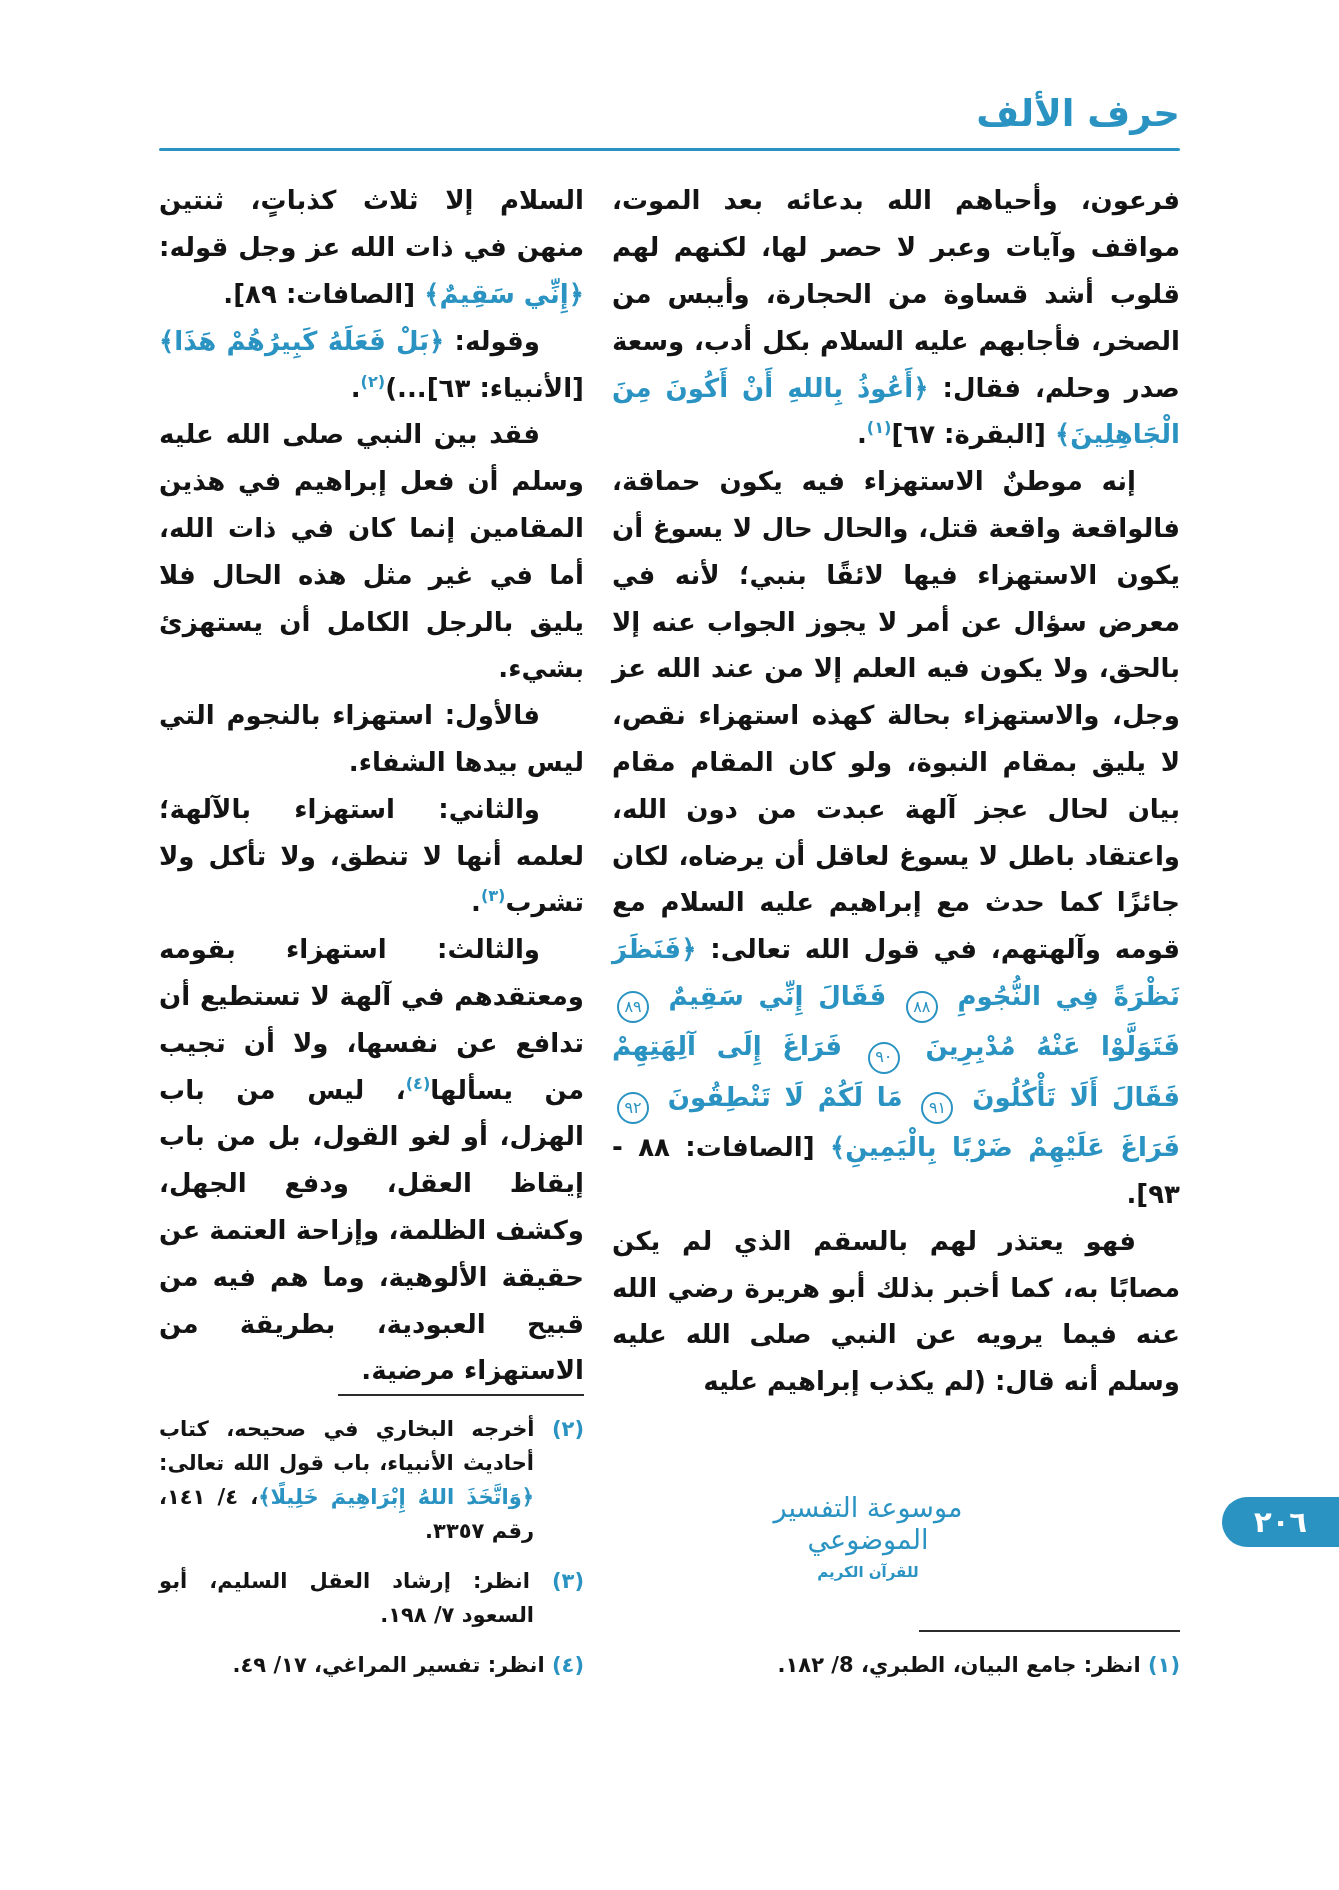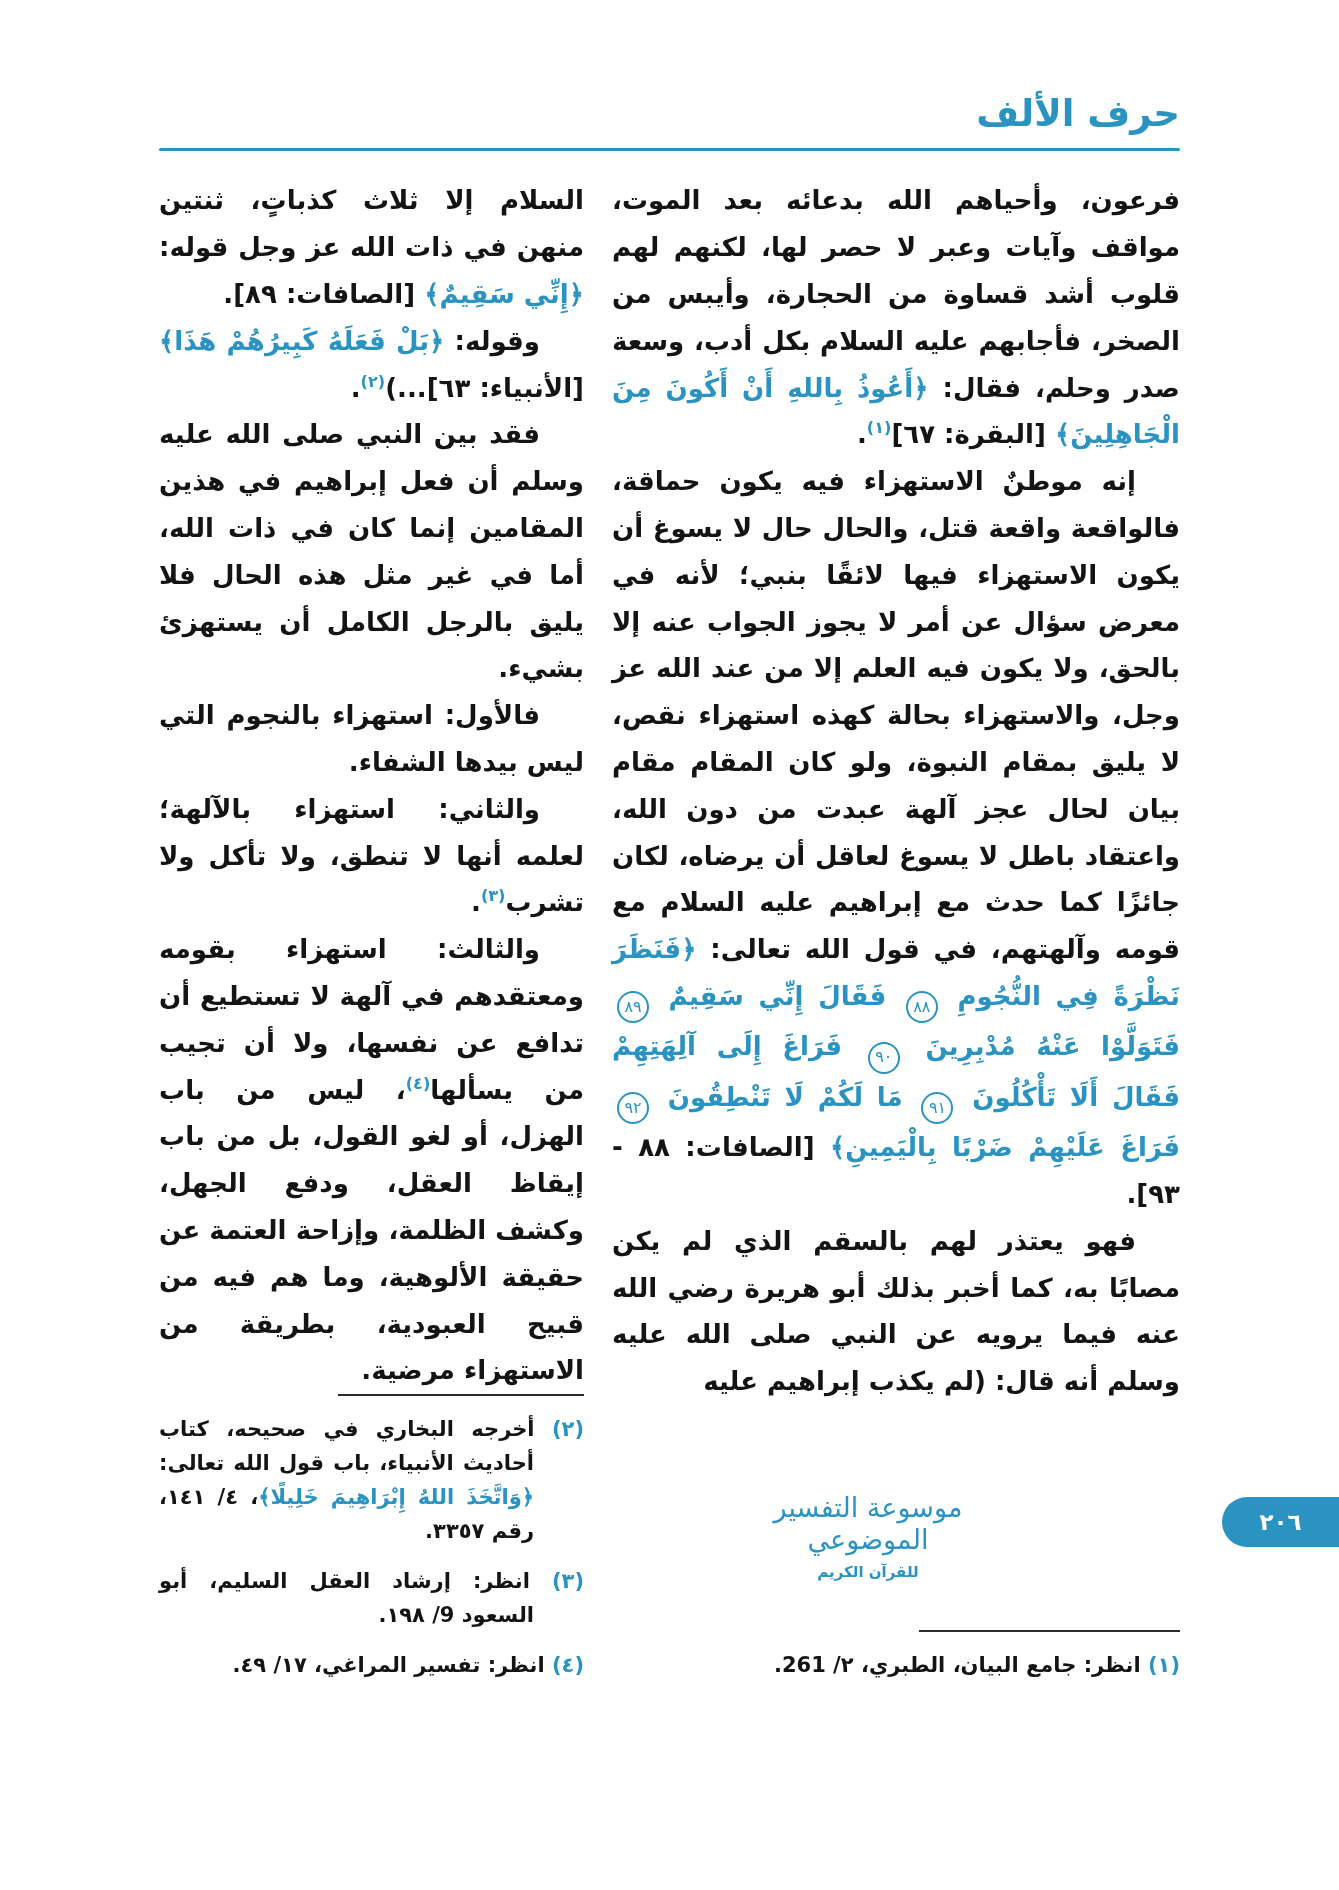--- a/index.html
+++ b/index.html
@@ -114,21 +114,21 @@
     top:1497px;
     right:0;
     width:117px;
     height:50px;
     background:var(--accent);
     border-radius:25px 0 0 25px;
     color:#ffffff;
     display:flex;
     align-items:center;
     justify-content:center;
-    font-size:23px;
+    font-size:29px;
     font-weight:bold;
   }
 </style>
 </head>
 <body>
 
 <div class="page">
 
   <div class="content">
 
@@ -141,39 +141,39 @@
 
       <section class="col col-right">
         <div class="body-text">
             <p class="para"><span class="seg-t">فرعون، وأحياهم الله بدعائه بعد الموت، مواقف وآيات وعبر لا حصر لها، لكنهم لهم قلوب أشد قساوة من الحجارة، وأيبس من الصخر، فأجابهم عليه السلام بكل أدب، وسعة صدر وحلم، فقال: </span><span class="seg-q">﴿أَعُوذُ بِاللهِ أَنْ أَكُونَ مِنَ الْجَاهِلِينَ﴾</span><span class="seg-t"> [البقرة: ٦٧]</span><span class="seg-f">(١)</span><span class="seg-t">.</span></p>
             <p class="para ind"><span class="seg-t">إنه موطنٌ الاستهزاء فيه يكون حماقة، فالواقعة واقعة قتل، والحال حال لا يسوغ أن يكون الاستهزاء فيها لائقًا بنبي؛ لأنه في معرض سؤال عن أمر لا يجوز الجواب عنه إلا بالحق، ولا يكون فيه العلم إلا من عند الله عز وجل، والاستهزاء بحالة كهذه استهزاء نقص، لا يليق بمقام النبوة، ولو كان المقام مقام بيان لحال عجز آلهة عبدت من دون الله، واعتقاد باطل لا يسوغ لعاقل أن يرضاه، لكان جائزًا كما حدث مع إبراهيم عليه السلام مع قومه وآلهتهم، في قول الله تعالى: </span><span class="seg-q">﴿فَنَظَرَ نَظْرَةً فِي النُّجُومِ </span><span class="seg-v">٨٨</span><span class="seg-q"> فَقَالَ إِنِّي سَقِيمٌ </span><span class="seg-v">٨٩</span><span class="seg-q"> فَتَوَلَّوْا عَنْهُ مُدْبِرِينَ </span><span class="seg-v">٩٠</span><span class="seg-q"> فَرَاغَ إِلَى آلِهَتِهِمْ فَقَالَ أَلَا تَأْكُلُونَ </span><span class="seg-v">٩١</span><span class="seg-q"> مَا لَكُمْ لَا تَنْطِقُونَ </span><span class="seg-v">٩٢</span><span class="seg-q"> فَرَاغَ عَلَيْهِمْ ضَرْبًا بِالْيَمِينِ﴾</span><span class="seg-t"> [الصافات: ٨٨ - ٩٣].</span></p>
             <p class="para ind"><span class="seg-t">فهو يعتذر لهم بالسقم الذي لم يكن مصابًا به، كما أخبر بذلك أبو هريرة رضي الله عنه فيما يرويه عن النبي صلى الله عليه وسلم أنه قال: (لم يكذب إبراهيم عليه</span></p>
           </div>
         <div class="footnotes">
           <div class="fn-rule fn-rule-right"></div>
           <div>
-              <p class="para"><span class="seg-fn">(١)</span><span class="seg-t"> انظر: جامع البيان، الطبري، ٢/ 261.</span></p>
+              <p class="para"><span class="seg-fn">(١)</span><span class="seg-t"> انظر: جامع البيان، الطبري، 8/ ١٨٢.</span></p>
             </div>
         </div>
       </section>
 
       <section class="col col-left">
         <div class="body-text">
             <p class="para"><span class="seg-t">السلام إلا ثلاث كذباتٍ، ثنتين منهن في ذات الله عز وجل قوله: </span><span class="seg-q">﴿إِنِّي سَقِيمٌ﴾</span><span class="seg-t"> [الصافات: ٨٩].</span></p>
             <p class="para ind"><span class="seg-t">وقوله: </span><span class="seg-q">﴿بَلْ فَعَلَهُ كَبِيرُهُمْ هَذَا﴾</span><span class="seg-t"> [الأنبياء: ٦٣]...)</span><span class="seg-f">(٢)</span><span class="seg-t">.</span></p>
             <p class="para ind"><span class="seg-t">فقد بين النبي صلى الله عليه وسلم أن فعل إبراهيم في هذين المقامين إنما كان في ذات الله، أما في غير مثل هذه الحال فلا يليق بالرجل الكامل أن يستهزئ بشيء.</span></p>
             <p class="para ind"><span class="seg-t">فالأول: استهزاء بالنجوم التي ليس بيدها الشفاء.</span></p>
             <p class="para ind"><span class="seg-t">والثاني: استهزاء بالآلهة؛ لعلمه أنها لا تنطق، ولا تأكل ولا تشرب</span><span class="seg-f">(٣)</span><span class="seg-t">.</span></p>
             <p class="para ind"><span class="seg-t">والثالث: استهزاء بقومه ومعتقدهم في آلهة لا تستطيع أن تدافع عن نفسها، ولا أن تجيب من يسألها</span><span class="seg-f">(٤)</span><span class="seg-t">، ليس من باب الهزل، أو لغو القول، بل من باب إيقاظ العقل، ودفع الجهل، وكشف الظلمة، وإزاحة العتمة عن حقيقة الألوهية، وما هم فيه من قبيح العبودية، بطريقة من الاستهزاء مرضية.</span></p>
           </div>
         <div class="footnotes">
           <div class="fn-rule fn-rule-left"></div>
           <div>
               <p class="para"><span class="seg-fn">(٢)</span><span class="seg-t"> أخرجه البخاري في صحيحه، كتاب أحاديث الأنبياء، باب قول الله تعالى: </span><span class="seg-q">﴿وَاتَّخَذَ اللهُ إِبْرَاهِيمَ خَلِيلًا﴾</span><span class="seg-t">، ٤/ ١٤١، رقم ٣٣٥٧.</span></p>
-              <p class="para"><span class="seg-fn">(٣)</span><span class="seg-t"> انظر: إرشاد العقل السليم، أبو السعود 9/ ١٩٨.</span></p>
+              <p class="para"><span class="seg-fn">(٣)</span><span class="seg-t"> انظر: إرشاد العقل السليم، أبو السعود ٧/ ١٩٨.</span></p>
               <p class="para"><span class="seg-fn">(٤)</span><span class="seg-t"> انظر: تفسير المراغي، ١٧/ ٤٩.</span></p>
             </div>
         </div>
       </section>
 
     </main>
 
   </div>
 
   <div class="logo">

